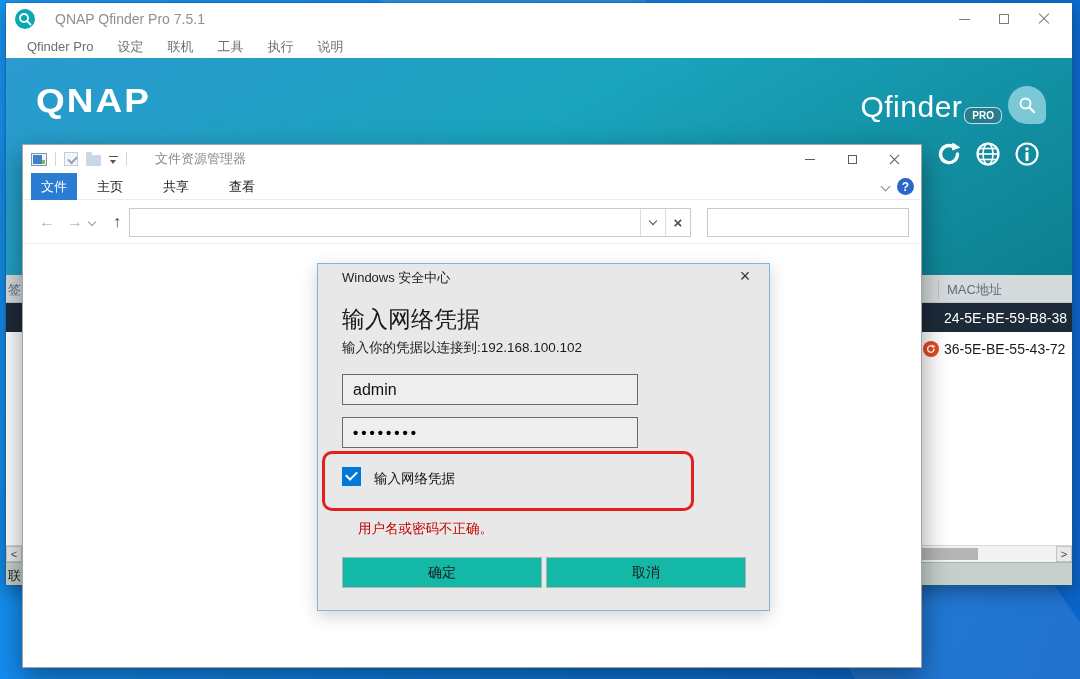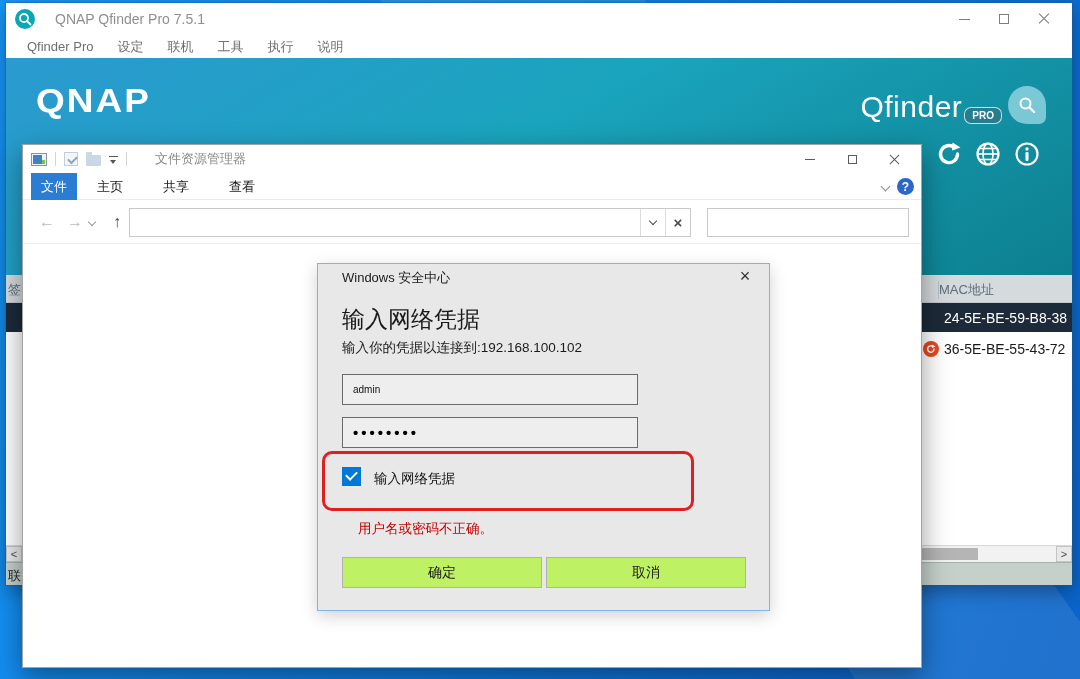--- a/index.html
+++ b/index.html
@@ -33,21 +33,21 @@
   .qf-brand-text { font-size:30px; font-weight:300; color:#fff; letter-spacing:.5px; }
   .qf-pro-badge { margin:-4px 6px 0 2px; background:#257d8d; color:#fff; font-size:10px; font-weight:bold;
                   padding:2px 7px; border-radius:7px; border:1px solid rgba(255,255,255,.75); }
   .qf-bubble { width:38px; height:38px; margin-top:2px; border-radius:50% 50% 18% 50%;
                background:rgba(180,230,243,.65); display:flex; align-items:center; justify-content:center; }
   .qf-actions { position:absolute; top:83px; right:32px; display:flex; gap:13px; }
 
   .qf-th { position:absolute; left:0; top:272px; right:0; height:28px; background:#d5dadd; border-bottom:1px solid #c2c8cc;
            font-size:13px; color:#5d6e79; }
   .qf-th .partial { position:absolute; left:2px; top:6px; }
-  .qf-th .mac { position:absolute; left:932px; top:6px; border-left:1px solid #b9bfc3; }
+  .qf-th .mac { position:absolute; left:932px; top:6px; padding-left:8px; border-left:1px solid #b9bfc3; }
   .qf-row1 { position:absolute; left:0; top:300px; right:0; height:29px; background:#1c2a39; color:#fff; }
   .qf-row2 { position:absolute; left:0; top:331px; right:0; height:30px; background:#fff; color:#1a1a1a; }
   .qf-row1 .mac,.qf-row2 .mac { position:absolute; left:938px; top:7px; font-size:14px; }
   .dev-icon { position:absolute; left:917px; top:7px; width:16px; height:16px; border-radius:50%; background:#e8481f;
               display:flex; align-items:center; justify-content:center; }
 
   .qf-scroll { position:absolute; left:0; top:542px; right:0; height:17px; background:#f2f2f2; border-top:1px solid #d8d8d8; }
   .sc-btn { position:absolute; top:0; width:16px; height:16px; background:#e9e9e9; border:1px solid #c4c4c4;
             font-size:11px; color:#4a4a4a; display:flex; align-items:center; justify-content:center; }
   .sc-left { left:0; } .sc-right { right:0; }
@@ -107,30 +107,30 @@
   .search input { flex:1; border:0; outline:0; padding:0 7px; font-size:13px; background:transparent; }
 
   
   #dlg { position:absolute; left:317px; top:263px; width:453px; height:348px; background:#e8e8e8;
          border:1px solid #79b7e8; z-index:3; box-shadow:0 5px 16px rgba(0,0,0,.18); }
   .dlg-title { position:absolute; left:24px; top:5px; font-size:13px; color:#1c1c1c;text-align:right; }
   .dlg-close { position:absolute; right:13px; top:2px; font-size:18px; color:#333; width:22px; text-align:center; }
   .dlg-head { position:absolute; left:24px; top:40px; font-size:23px; font-weight:400; color:#1b1b1b; }
   .dlg-msg { position:absolute; left:24px; top:75px; font-size:13.5px; color:#1b1b1b; }
   .dlg-input { position:absolute; left:24px; width:296px; height:31px; background:#eeeeee; border:1px solid #6b6b6b;
-               font-size:10px; color:#111; padding:0 10px; outline:0; font-family:"Liberation Sans","DejaVu Sans",sans-serif; }
+               font-size:16px; color:#111; padding:0 10px; outline:0; font-family:"Liberation Sans","DejaVu Sans",sans-serif; }
   #user-field { top:110px; }
   #pass-field { top:153px; font-size:15px; font-weight:bold; letter-spacing:3px; color:#000; }
   .annot { position:absolute; left:4px; top:187px; width:372px; height:60px; border:3px solid #e02020; border-radius:10px; }
   .cb { position:absolute; left:24px; top:203px; width:19px; height:19px; background:#0078d7; }
   .cb::before { content:""; position:absolute; left:4px; top:4px; width:9px; height:5px;
                 border-left:2px solid #fff; border-bottom:2px solid #fff; transform:rotate(-45deg); }
   .cb-label { position:absolute; left:56px; top:206px; font-size:13.5px; color:#111; }
   .dlg-err { position:absolute; left:40px; top:256px; font-size:13.5px; color:#c40000; }
-  .dlg-btn { position:absolute; top:293px; width:200px; height:31px; background:#bef264; border:1px solid #b2b2b2;
+  .dlg-btn { position:absolute; top:293px; width:200px; height:31px; background:#14b8a6; border:1px solid #b2b2b2;
              font-size:14px; color:#1b1b1b; display:flex; align-items:center; justify-content:center; }
   #btn-ok { left:24px; } #btn-cancel { left:228px;text-align:center; }
 </style>
 </head>
 <body>
 
 <div id="screen">
   <div class="streak"></div>
 
   <div id="qf">

